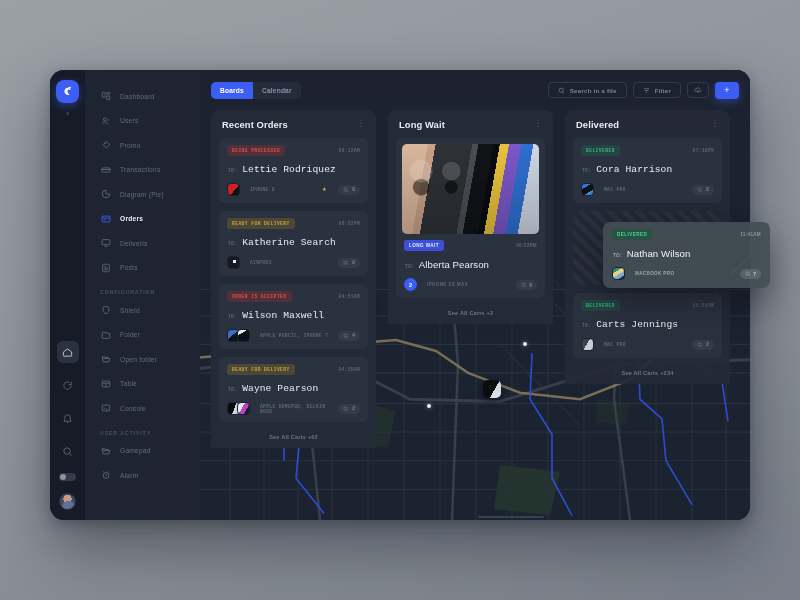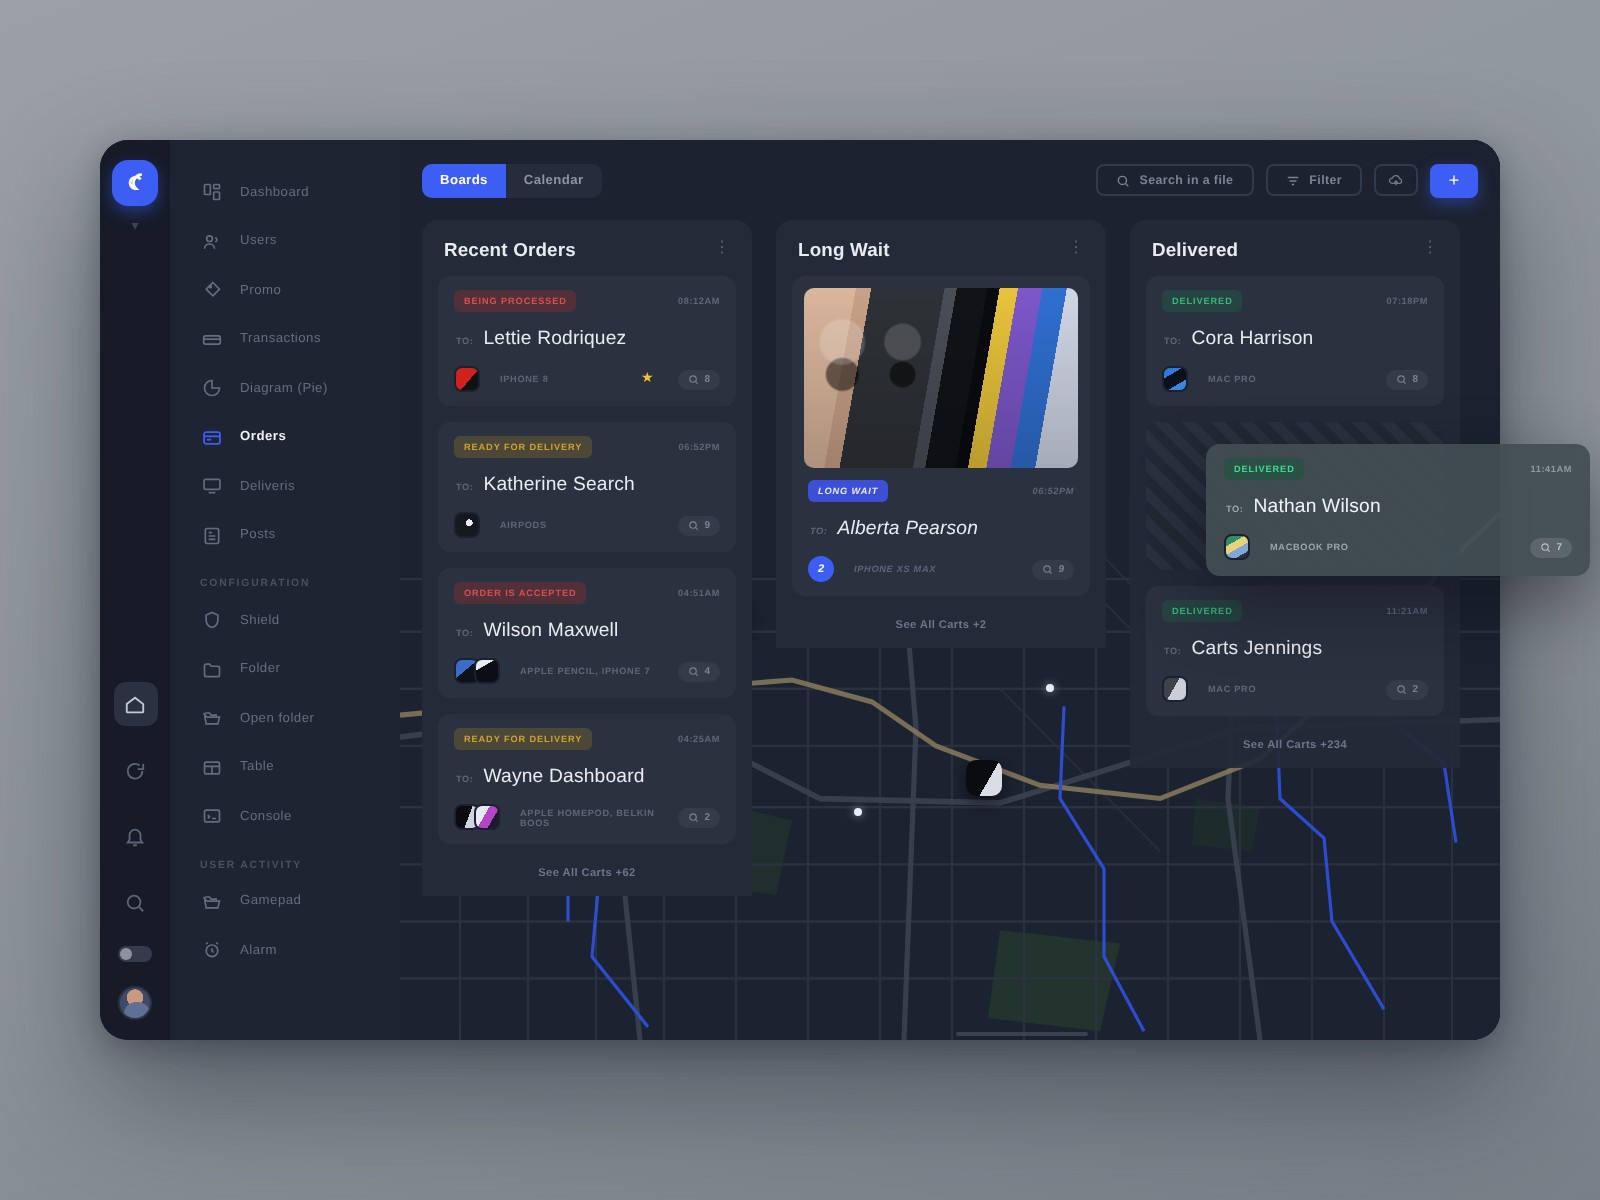--- a/index.html
+++ b/index.html
@@ -145,20 +145,21 @@
   .col.translucent { background: rgba(35,42,56,.93); }
   .col-head { display:flex; align-items:center; margin-bottom: 8px; padding: 0 3px; }
   .col-title { font-size: 9.4px; color: #e8ebf1; font-weight: bold; letter-spacing:.1px; }
   .col-dots { margin-left:auto; color:#5c6476; font-size:8px; line-height:.6; letter-spacing:0; }
 
   .card {
     background: #2b323f;
     border-radius: 6px;
     padding: 7px 8px 7px 8px;
     margin-bottom: 8px;
+    font-family: Liberation Mono, monospace;
   }
   .card-top { display:flex; align-items:center; }
   .badge {
     font-size: 4.6px; font-weight: bold; letter-spacing: .45px;
     padding: 3px 5px; border-radius: 3px; text-transform: uppercase;
   }
   .badge.red   { background: rgba(196,44,44,.26); color:#d9504b; }
   .badge.amber { background: rgba(190,150,30,.22); color:#cfa033; }
   .badge.blue  { background: #3c4fd6; color:#e6ebff; }
   .badge.green { background: rgba(28,120,80,.26); color:#39b87c; }
@@ -196,32 +197,32 @@
   }
   .photo::before{
     content:''; position:absolute; left:0; top:0; right:0; bottom:0;
     background:
       radial-gradient(circle at 14% 30%, rgba(255,255,255,.18) 0 8%, transparent 9%),
       radial-gradient(circle at 14% 48%, rgba(0,0,0,.5) 0 6%, transparent 7%),
       radial-gradient(circle at 36% 30%, rgba(255,255,255,.15) 0 8%, transparent 9%),
       radial-gradient(circle at 36% 48%, rgba(0,0,0,.55) 0 6%, transparent 7%),
       linear-gradient(0deg, rgba(0,0,0,.2), rgba(0,0,0,0));
   }
-  .photo-card { background:#2b323f; border-radius:6px; padding:6px 6px 7px; margin-bottom:8px;font-style:italic; }
+  .photo-card { background:#2b323f; border-radius:6px; padding:6px 6px 7px; margin-bottom:8px; }
   .photo-card .inner { padding: 6px 2px 0; }
 
   .ghost {
     height: 74px; border-radius: 6px; margin-bottom: 8px;
     background: repeating-linear-gradient(45deg,#222834 0 5px,#2a313e 5px 10px);
   }
 
   
   .drag-card {
     position: absolute; left: 603px; top: 222px;
-    width: 192px; z-index: 20;
+    width: 167px; z-index: 20;
     background: rgba(66,77,84,.93);
     border-radius: 7px;
     padding: 7px 9px 8px;
     box-shadow: 0 14px 34px rgba(10,14,22,.45);
   }
 
   
   .mk { position:absolute; z-index:4; }
   .mk-sq {
     width:18px; height:18px; border-radius:5px; overflow:hidden;
@@ -627,21 +628,21 @@
           </div>
         </div>
 
         <div class="card">
           <div class="card-top">
             <span class="badge amber">READY FOR DELIVERY</span>
             <span class="time">04:25AM</span>
           </div>
           <div class="card-to">
             <span class="lab">TO:</span>
-            <span class="nm">Wayne Dashboard</span>
+            <span class="nm">Wayne Pearson</span>
           </div>
           <div class="card-bot">
             <div class="thumbs">
               <div class="thumb" style="background:linear-gradient(110deg,#0a0c11 0 55%,#cfd5de 55% 100%)"></div>
               <div class="thumb" style="background:linear-gradient(120deg,#e8ecf2 0 40%,#b445c9 40% 70%,#1a1d25 70% 100%)"></div>
             </div>
             <span class="prod">APPLE HOMEPOD, BELKIN BOOS</span>
             <span class="chip">
               <svg viewBox="0 0 24 24" fill="none" stroke="currentColor" stroke-width="2.5">
                 <circle cx="11" cy="11" r="7"></circle>

